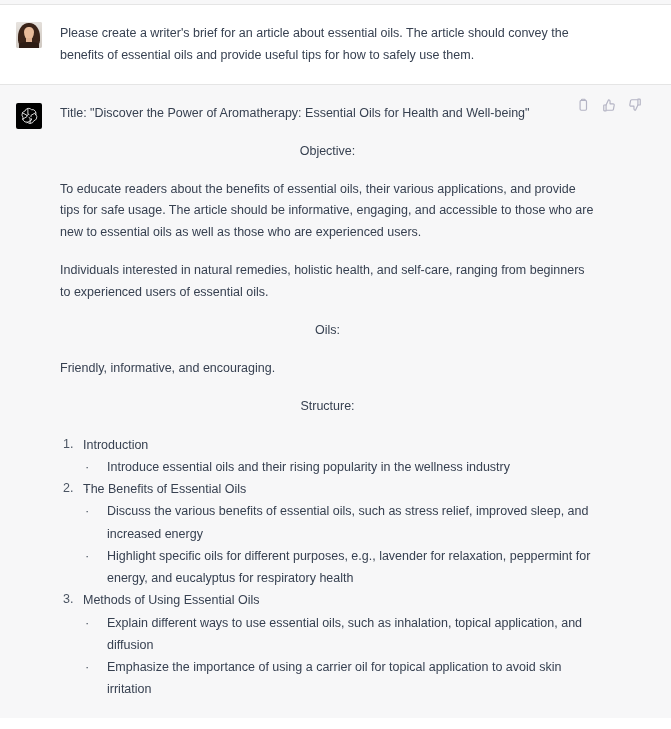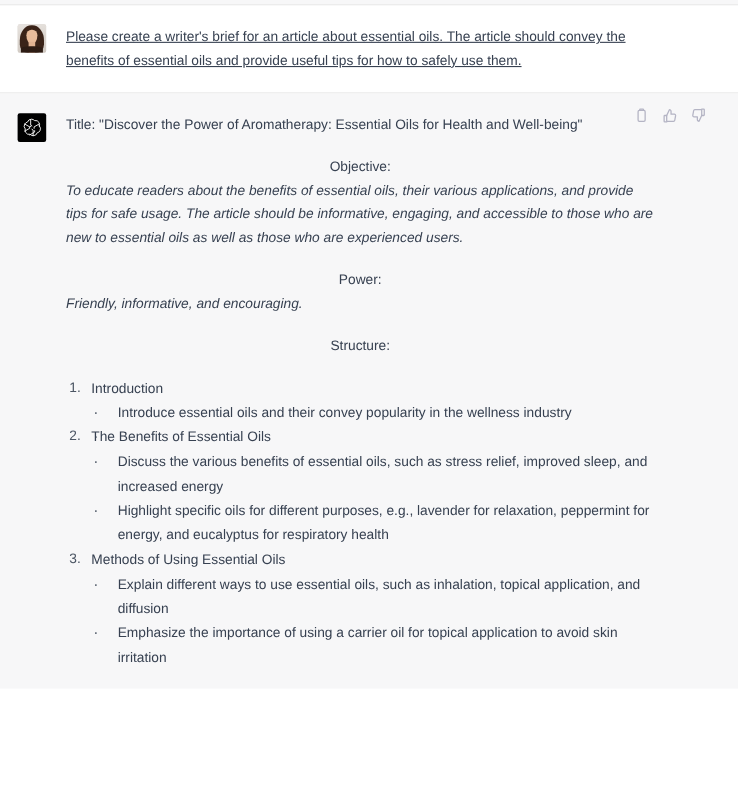--- a/index.html
+++ b/index.html
@@ -33,21 +33,20 @@
     border-bottom: 1px solid #e5e5e5;
   }
 
   .turn {
     width: 100%;
     display: block;
     border-bottom: 1px solid #e5e5e5;
   }
   .turn.user {
     background: #ffffff;
-    text-decoration: underline;
   }
   .turn.assistant {
     background: #f7f7f8;
     border-bottom: none;
   }
 
   .turn-inner {
     display: flex;
     padding: 17px 16px 17px 16px;
     position: relative;
@@ -123,21 +122,21 @@
     padding-right: 10px;
     max-width: 545px;
   }
   .turn.user .message { padding-top: 1px; }
 
   .message p {
     margin: 0 0 0 0;
     line-height: 1.75;
   }
   .message p.spaced { margin-top: 16px; text-align: center; }
-  .message p.tight  { margin-top: 0; font-style: italic; }
+  .message p.tight  { margin-top: 16px; }
 
   
   ol.structure {
     list-style: none;
     counter-reset: item;
     margin: 16px 0 0 0;
     padding: 0;
   }
   ol.structure > li {
     counter-increment: item;
@@ -236,35 +235,36 @@
         </svg>
       </div>
 
       <div class="message">
 
         <p>Title: "Discover the Power of Aromatherapy: Essential Oils for Health and Well-being"</p>
 
         <p class="spaced">Objective:</p>
         <p class="tight">To educate readers about the benefits of essential oils, their various applications, and provide tips for safe usage. The article should be informative, engaging, and accessible to those who are new to essential oils as well as those who are experienced users.</p>
 
-
-        <p class="spaced">Power:</p>
+        <p class="tight">Individuals interested in natural remedies, holistic health, and self-care, ranging from beginners to experienced users of essential oils.</p>
+
+        <p class="spaced">Oils:</p>
         <p class="tight">Friendly, informative, and encouraging.</p>
 
         <p class="spaced">Structure:</p>
 
         <ol class="structure">
 
           <li>
             <span class="num">1.</span>
             <span class="item-title">Introduction</span>
             <ul class="sub">
               <li>
                 <span class="dot">·</span>
-                <span>Introduce essential oils and their convey popularity in the wellness industry</span>
+                <span>Introduce essential oils and their rising popularity in the wellness industry</span>
               </li>
               <li>
                 <span class="dot">·</span>
               </li>
             </ul>
           </li>
 
           <li>
             <span class="num">2.</span>
             <span class="item-title">The Benefits of Essential Oils</span>

